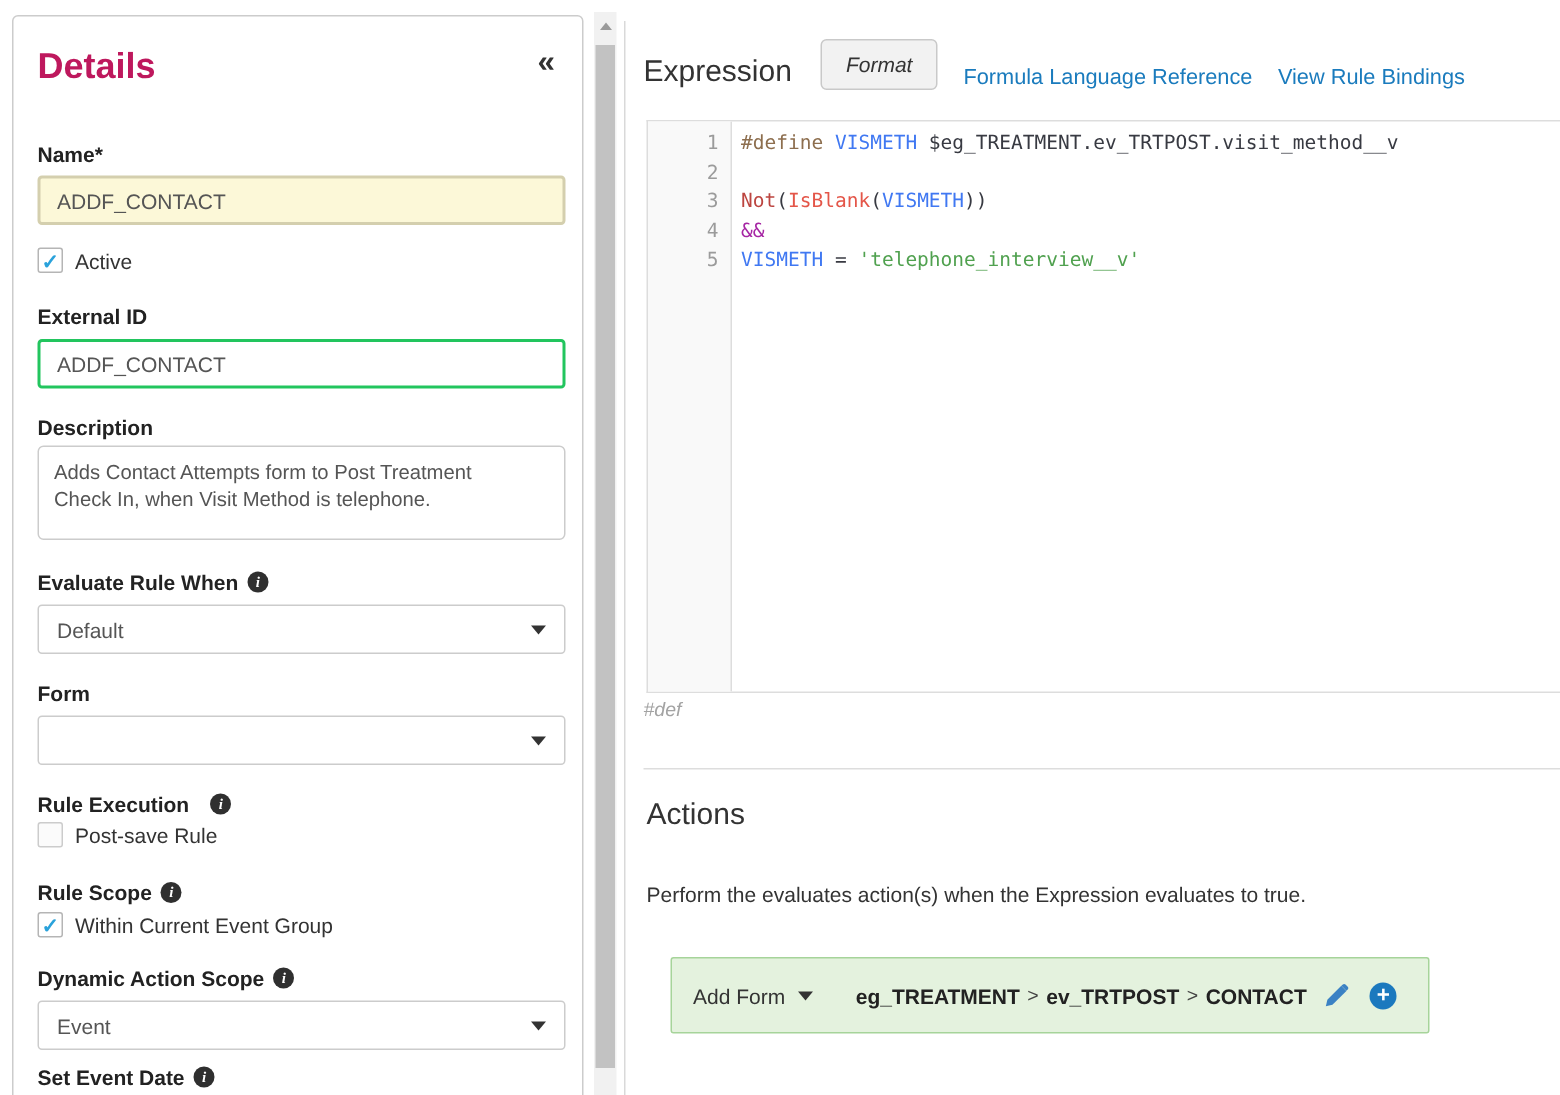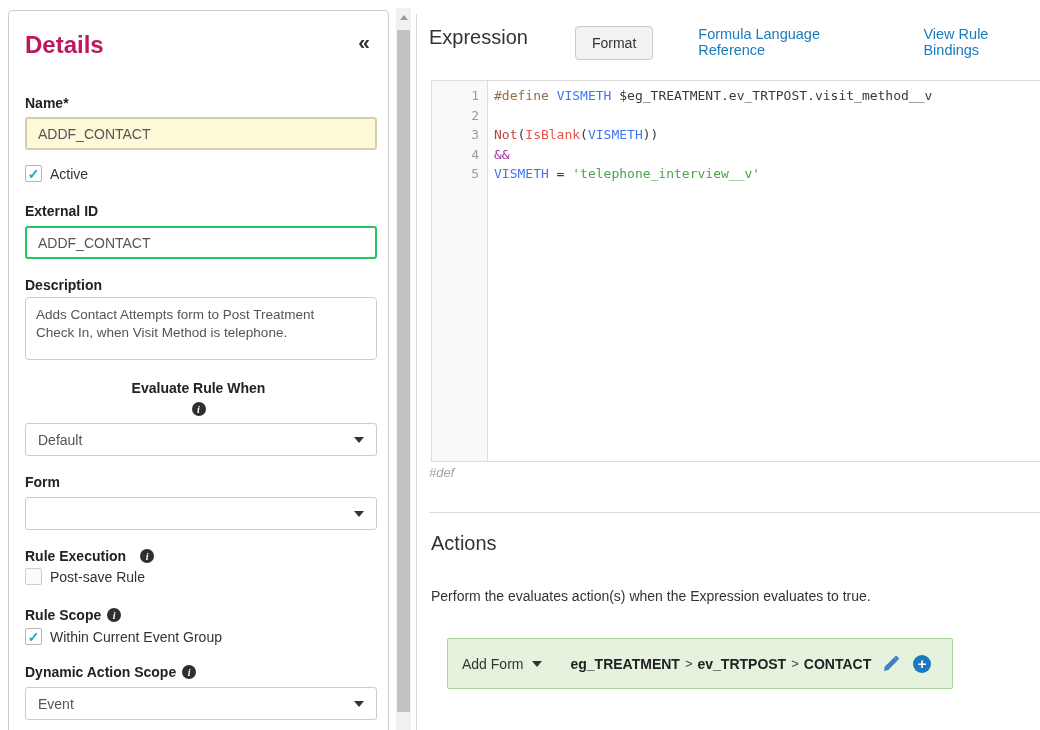--- a/index.html
+++ b/index.html
@@ -31,40 +31,40 @@
                 border-top:6px solid #333; }
   .check-row { display:flex; align-items:center; gap:8px; font-size:14px; color:#333; }
   .checkbox { width:17px; height:17px; border:1px solid #b5b5b5; border-radius:2px; background:#fff;
               display:inline-flex; align-items:center; justify-content:center; cursor:pointer; }
   .checkbox .mark { color:#2aa2db; font-size:14px; font-weight:700; line-height:1; display:none; }
   .checkbox.checked .mark { display:block; }
   .checkbox.unchecked { background:#fbfbfb; border-color:#ccc; }
 
   .mt-name { margin-top:36px; } .mt-input { margin-top:6px; } .mt-active { margin-top:15px; }
   .mt-extid { margin-top:21px; } .mt-input2 { margin-top:7px; } .mt-desc { margin-top:18px; }
-  .mt-ta { margin-top:4px; } .mt-eval { margin-top:20px;flex-direction:column; } .mt-sel { margin-top:7px; }
+  .mt-ta { margin-top:4px; } .mt-eval { margin-top:20px; } .mt-sel { margin-top:7px; }
   .mt-form { margin-top:18px; } .mt-rexec { margin-top:18px;gap:14px; } .mt-cb { margin-top:4px; }
   .mt-rscope { margin-top:22px; } .mt-cb2 { margin-top:5px; } .mt-das { margin-top:19px; }
   .mt-clip { margin-top:10px; }
 
   
   .scrollbar { position:absolute; left:396px; top:8px; width:15px; height:722px; background:#f1f1f1; }
   .sb-up { height:18px; display:flex; align-items:center; justify-content:center; }
   .sb-up-arrow { width:0; height:0; border-left:4px solid transparent; border-right:4px solid transparent;
                  border-bottom:5px solid #9a9a9a; }
   .sb-thumb { position:absolute; top:22px; left:1px; width:13px; height:682px; background:#c2c2c2; }
 
   
   .right-pane { position:absolute; left:416px; top:14px; width:624px; height:716px;
                 border-left:1px solid #d9d9d9; padding:12px 0 0 12px; }
-  .expr-header { display:flex; align-items:flex-start;gap:28px; }
+  .expr-header { display:flex; align-items:flex-end; }
   .section-title { font-size:20px; font-weight:400; color:#333; }
   .format-btn { margin-left:19px; height:34px; padding:0 16px; background:#f2f2f2;
                 border:1px solid #c9c9c9; border-radius:4px; font-size:14px; color:#333;
-                font-family:"Liberation Sans", sans-serif; cursor:pointer; }
+                font-family:"Liberation Sans", sans-serif; cursor:pointer;font-style:italic; }
   .hdr-link { margin-left:17px; font-size:14.5px; color:#1a7bbd; text-decoration:none; cursor:pointer; }
 
   
   .editor { margin-top:20px; margin-left:2px; height:382px; border:1px solid #ddd; border-right:none;
             display:flex; background:#fff; font-family:"DejaVu Sans Mono","Liberation Mono",monospace;
             font-size:13px; line-height:19.5px; }
   .gutter { width:56px; background:#f9f9f9; border-right:1px solid #ddd; padding:5px 8px 0 0;
             text-align:right; color:#9b9b9b; }
   .code-area { flex:1; padding:5px 0 0 6px; white-space:pre; }
   .code-line { min-height:19.5px; }

